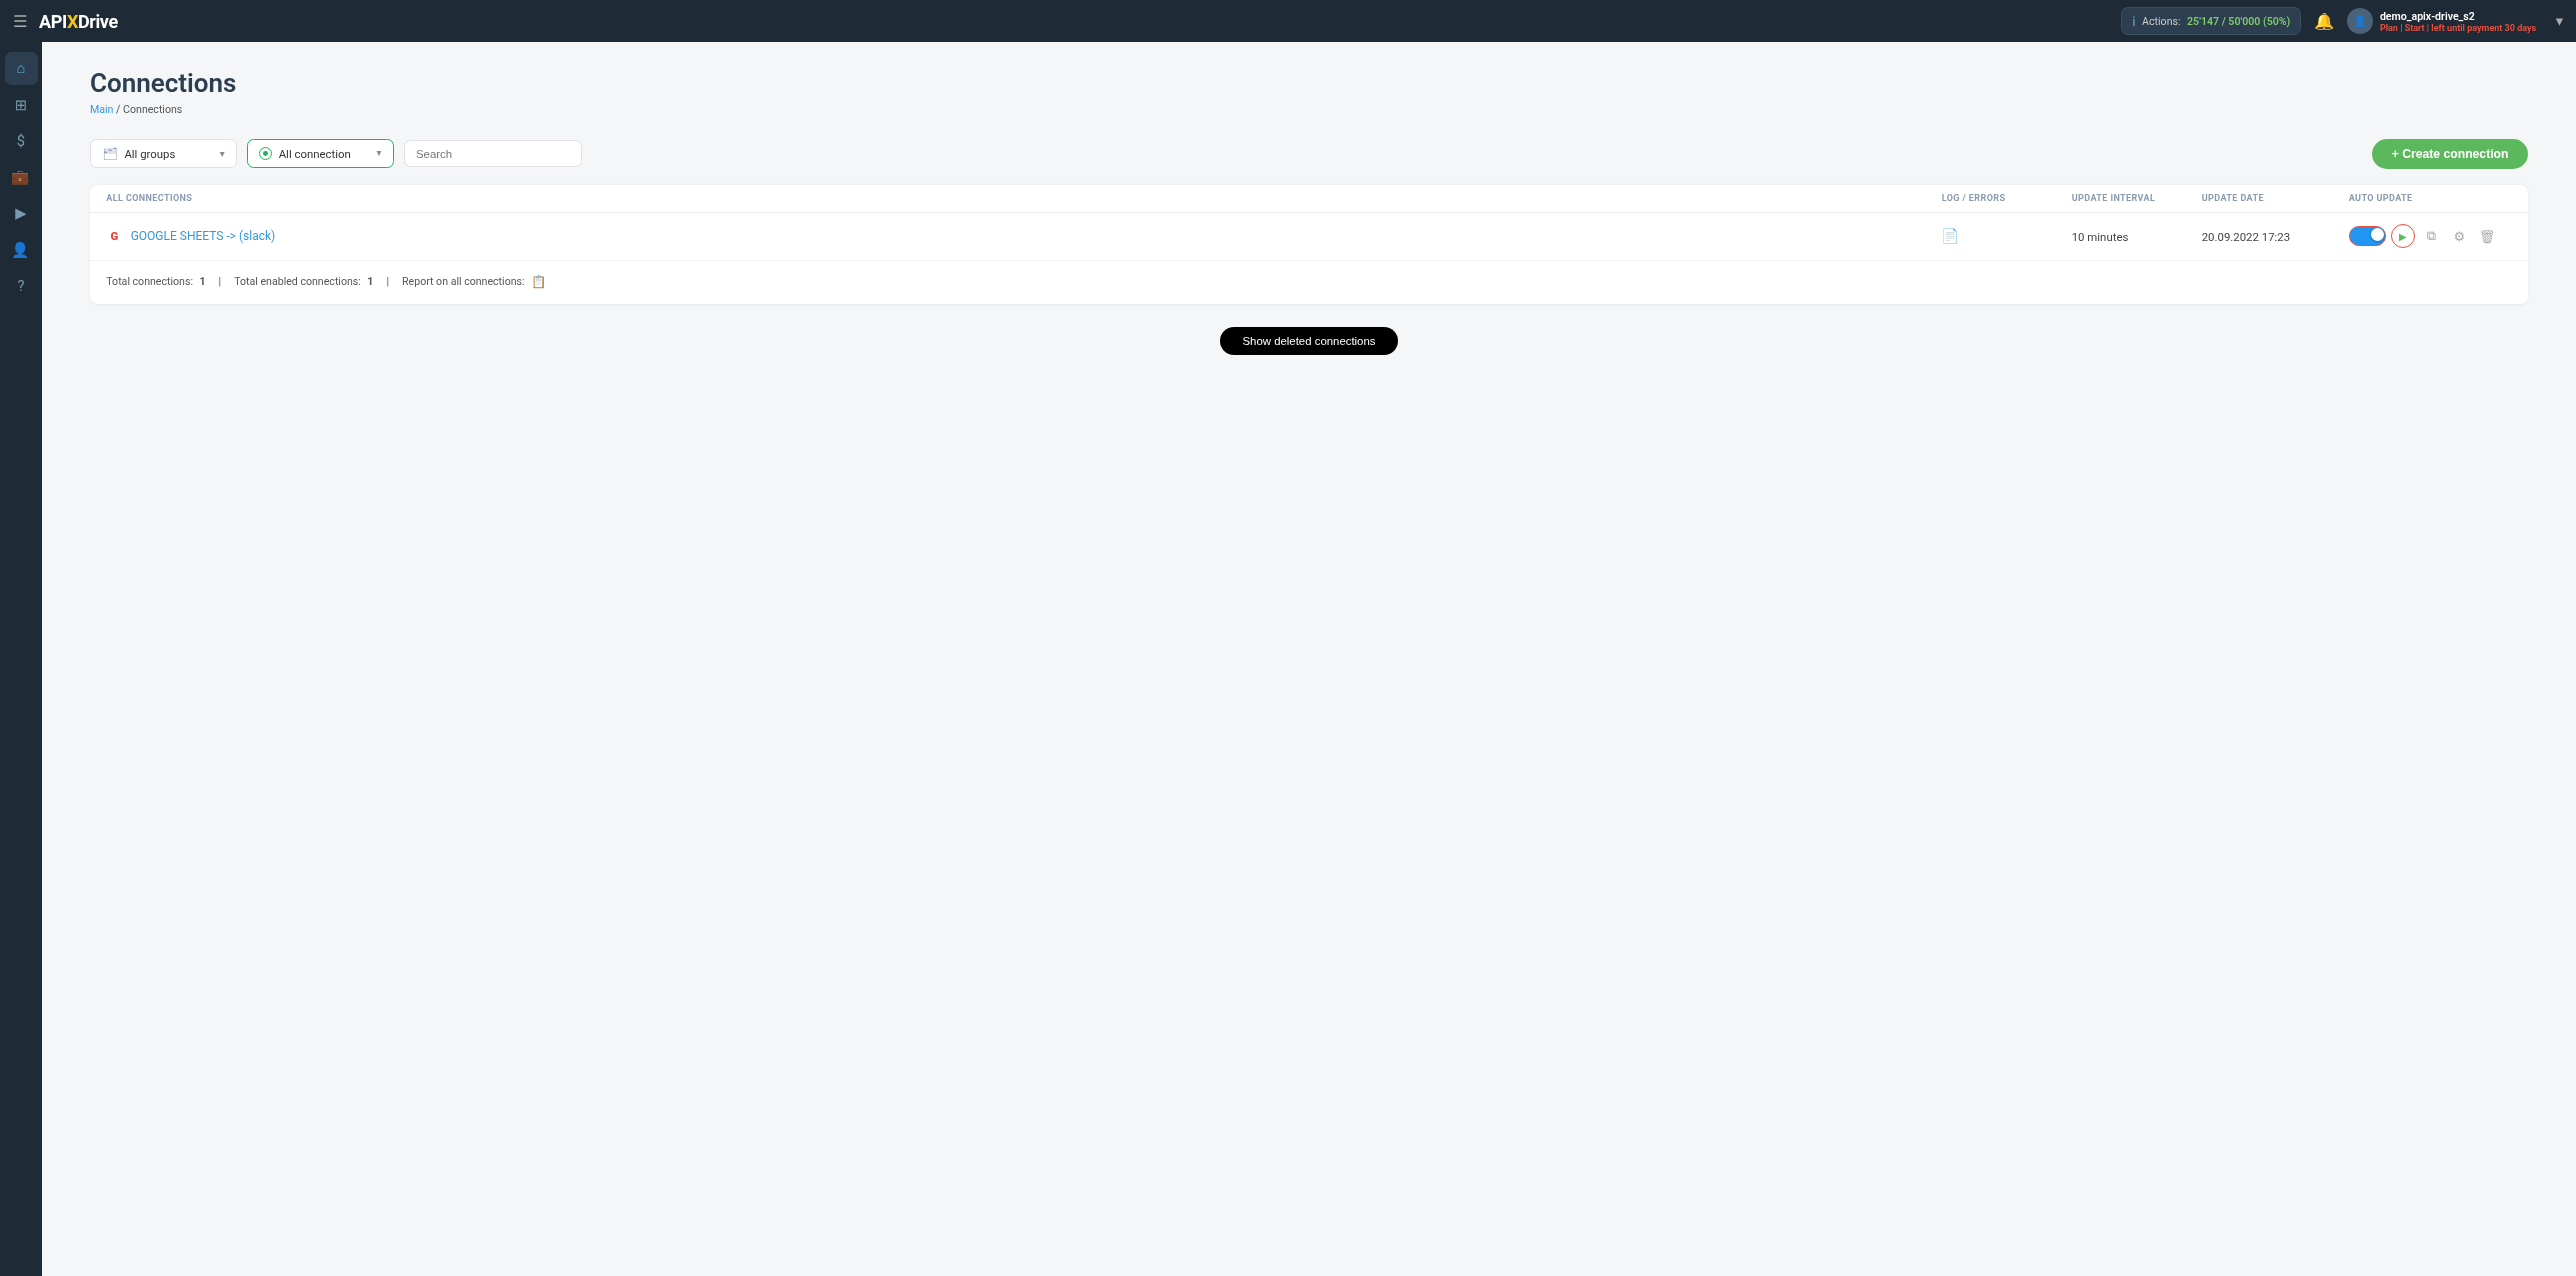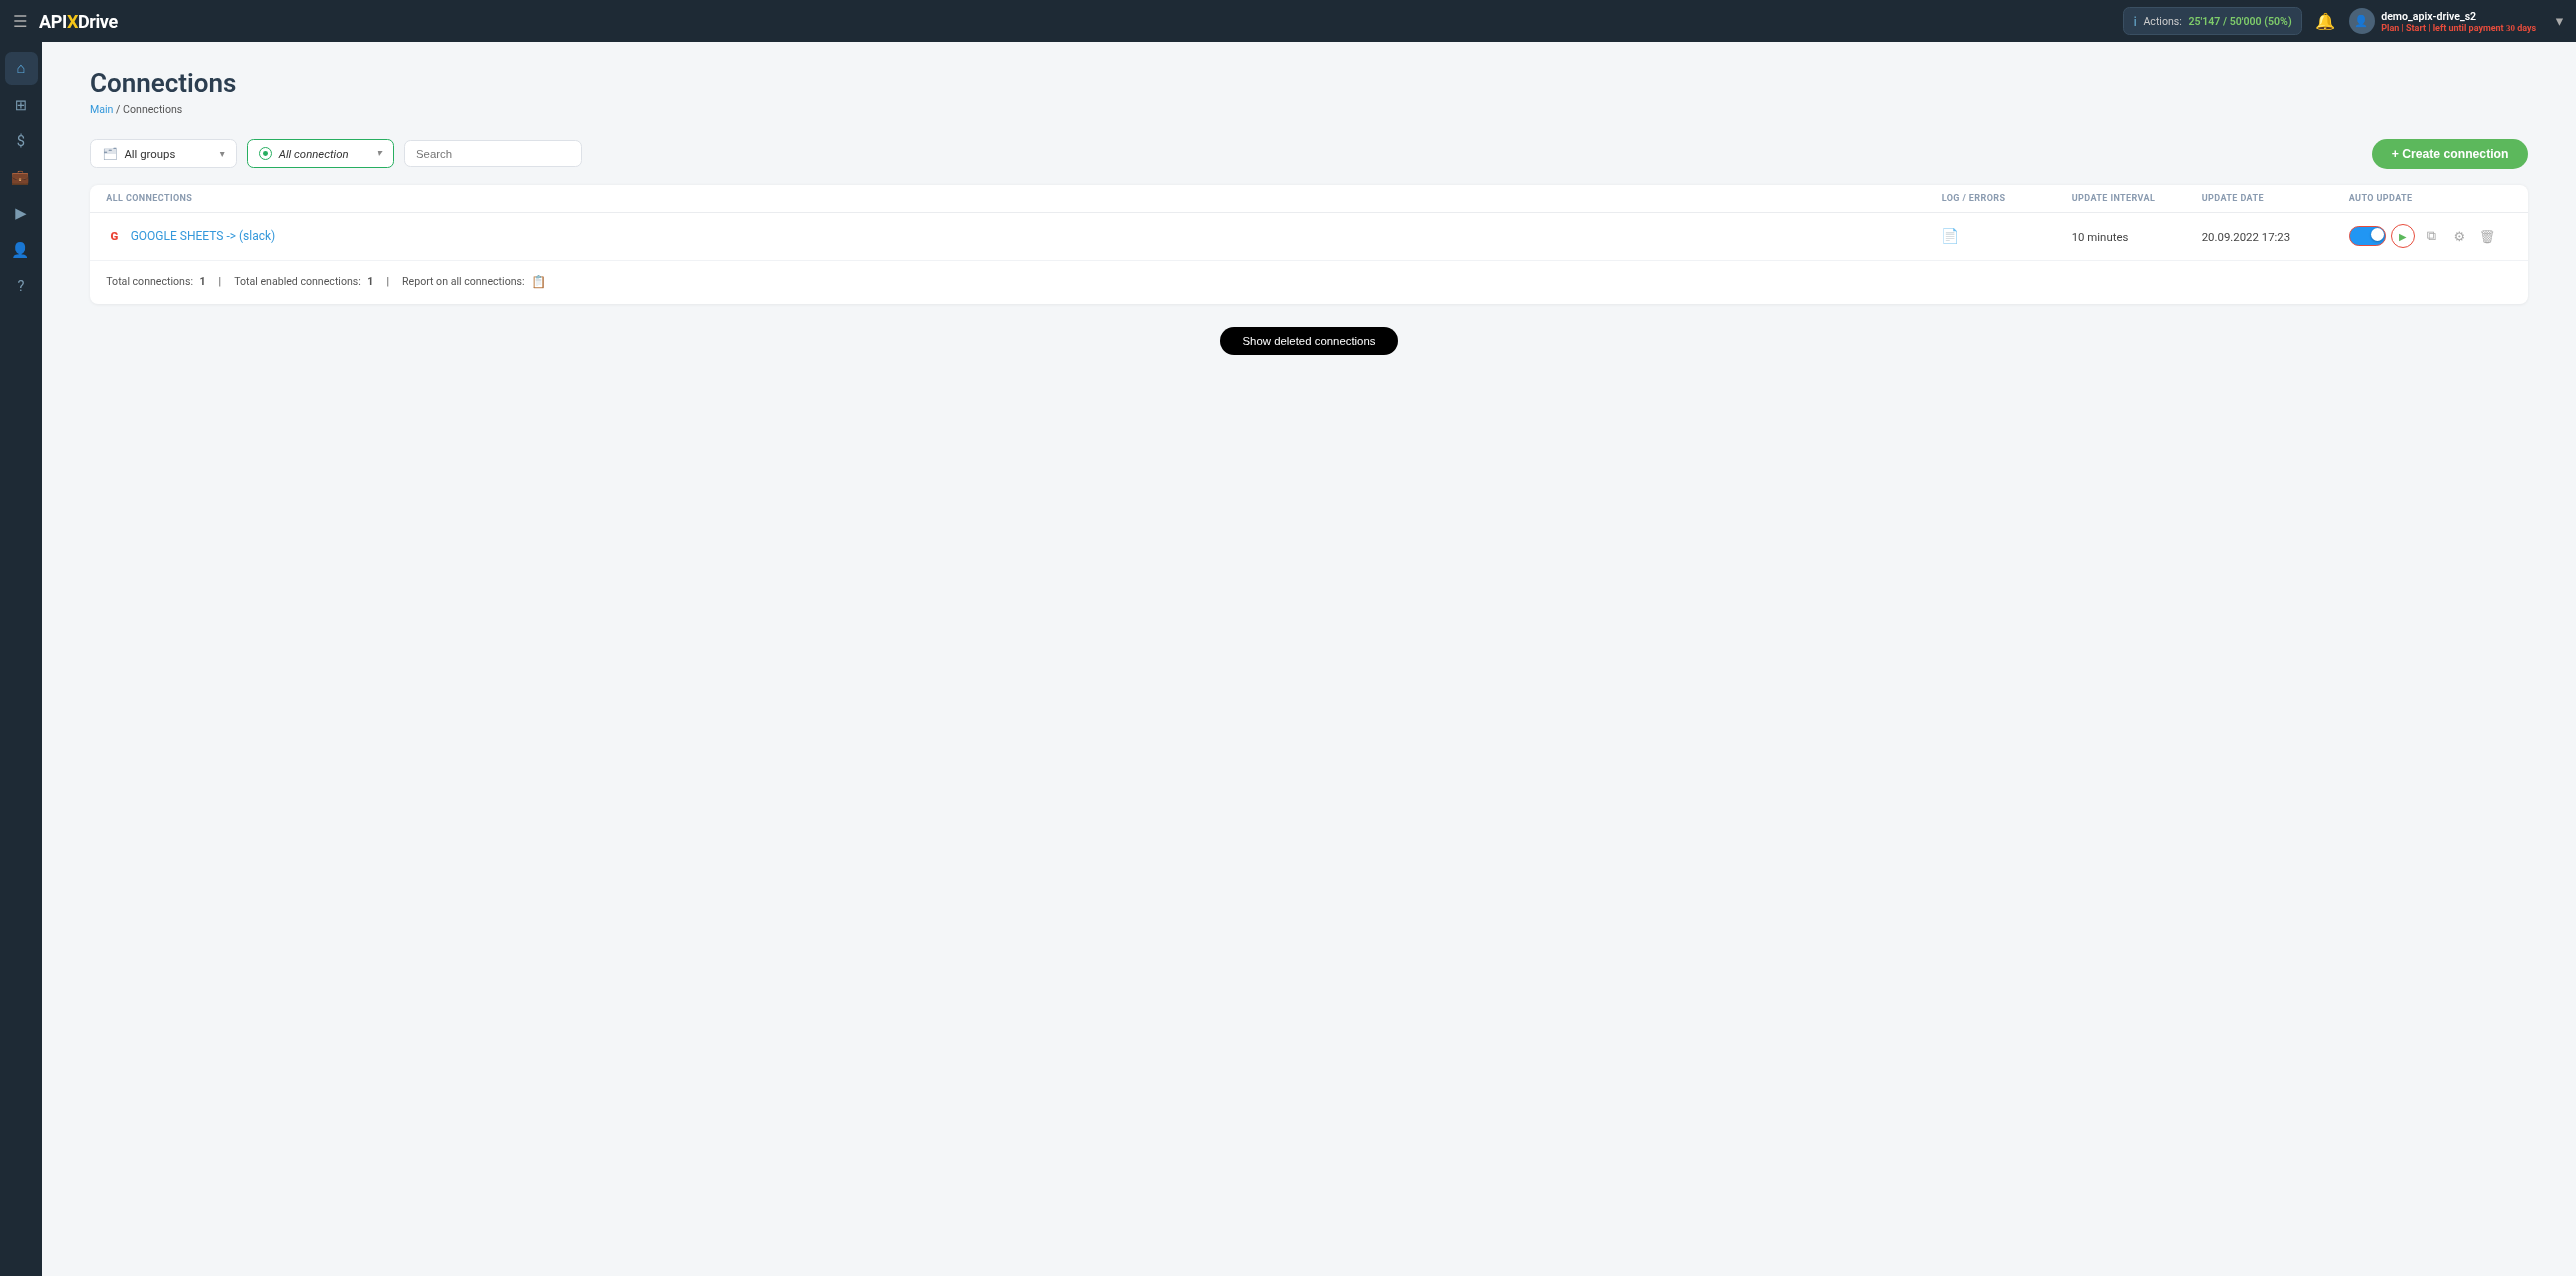--- a/index.html
+++ b/index.html
@@ -156,21 +156,20 @@
       display: flex;
       background: #fff;
       border: 1.6px solid #27ae60;
       border-radius: 6.5px;
       padding: 6.5px 11.4px;
       gap: 6.5px;
       cursor: pointer;
       font-size: 11.4px;
       color: #333;
       min-width: 147px;
-      font-style: italic;
     }
     .select-connection .conn-dot {
       width: 13px; height: 13px;
       border-radius: 50%;
       border: 1.6px solid #27ae60;
       display: flex; align-items: center; justify-content: center;
     }
     .select-connection .conn-dot::after {
       content: '';
       width: 4.9px; height: 4.9px;
@@ -347,21 +346,21 @@
       <span class="info-icon">ℹ</span>
       <span class="actions-label">Actions:</span>
       <span class="actions-value">25'147 / 50'000 (50%)</span>
     </div>
     <span class="bell-icon">🔔</span>
     <div class="user-section">
       <div class="user-avatar">👤</div>
       <div class="user-info">
         <div class="user-name">demo_apix-drive_s2</div>
         <div class="user-plan">
-          <span>Plan | Start | left until payment</span> <span style="color:#e74c3c;font-weight:700;font-family:Liberation Serif, serif;">30</span><span> days</span>
+          <span>Plan | Start | left until payment</span> <span style="color:#e74c3c;font-weight:700;">30</span><span> days</span>
         </div>
       </div>
     </div>
     <span class="topnav-chevron">▾</span>
   </div>
 </nav>
 
 <div class="layout">
 
   <aside class="sidebar">

